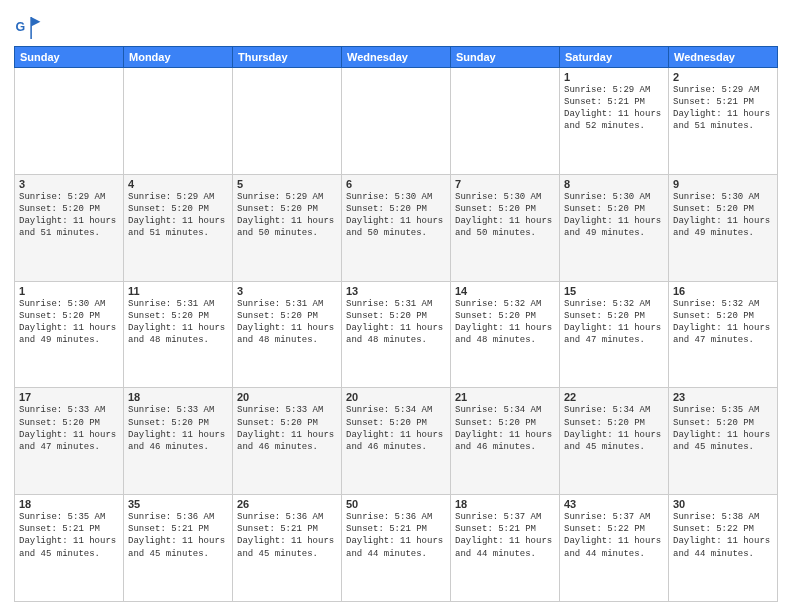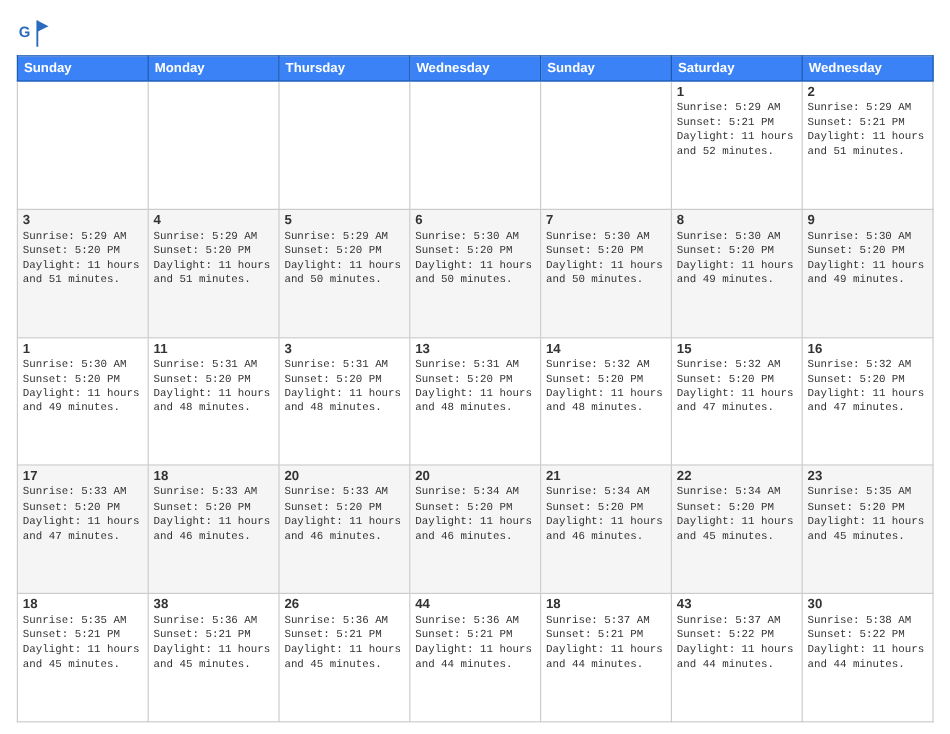--- a/index.html
+++ b/index.html
@@ -241,29 +241,29 @@
             <span class="day-num">23</span>
             <div class="day-info">Sunrise: 5:35 AM<br>Sunset: 5:20 PM<br>Daylight: 11 hours<br>and 45 minutes.</div>
           </td>
         </tr>
         <tr class="row-odd">
           <td>
             <span class="day-num">18</span>
             <div class="day-info">Sunrise: 5:35 AM<br>Sunset: 5:21 PM<br>Daylight: 11 hours<br>and 45 minutes.</div>
           </td>
           <td>
-            <span class="day-num">38</span>
+            <span class="day-num">35</span>
             <div class="day-info">Sunrise: 5:36 AM<br>Sunset: 5:21 PM<br>Daylight: 11 hours<br>and 45 minutes.</div>
           </td>
           <td>
             <span class="day-num">26</span>
             <div class="day-info">Sunrise: 5:36 AM<br>Sunset: 5:21 PM<br>Daylight: 11 hours<br>and 45 minutes.</div>
           </td>
           <td>
-            <span class="day-num">44</span>
+            <span class="day-num">50</span>
             <div class="day-info">Sunrise: 5:36 AM<br>Sunset: 5:21 PM<br>Daylight: 11 hours<br>and 44 minutes.</div>
           </td>
           <td>
             <span class="day-num">18</span>
             <div class="day-info">Sunrise: 5:37 AM<br>Sunset: 5:21 PM<br>Daylight: 11 hours<br>and 44 minutes.</div>
           </td>
           <td>
             <span class="day-num">43</span>
             <div class="day-info">Sunrise: 5:37 AM<br>Sunset: 5:22 PM<br>Daylight: 11 hours<br>and 44 minutes.</div>
           </td>

